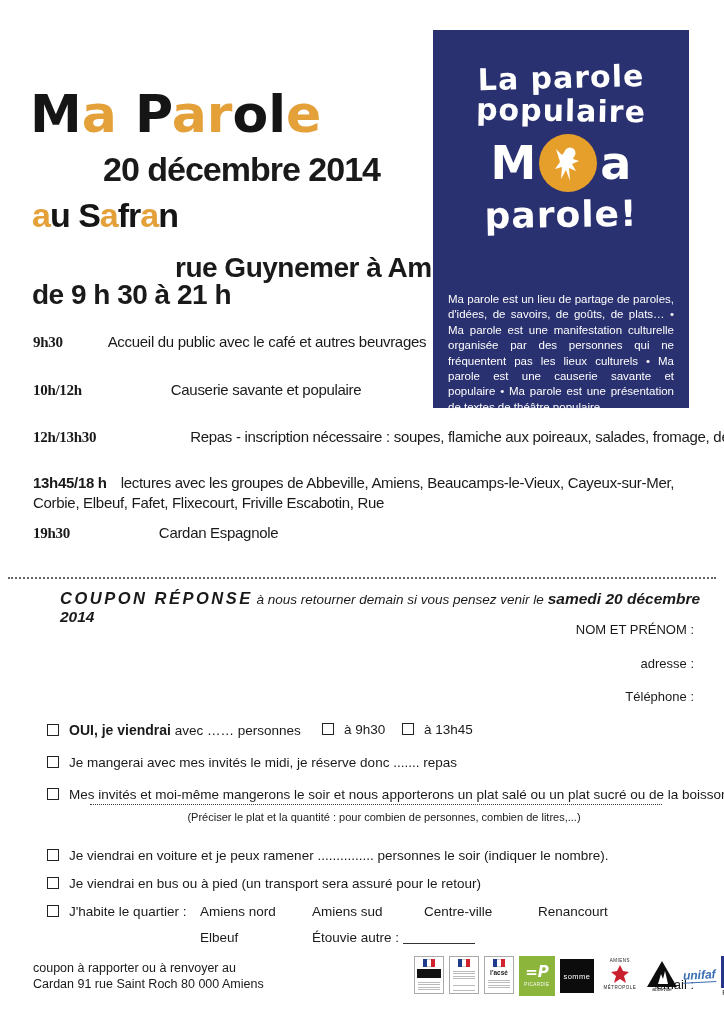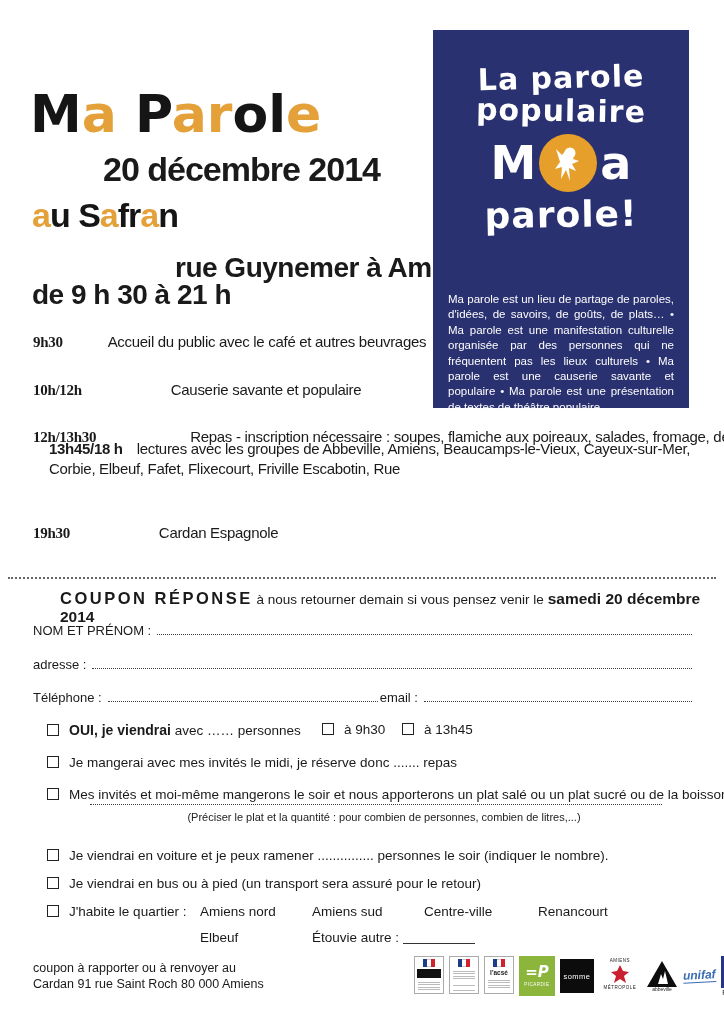--- a/index.html
+++ b/index.html
@@ -45,25 +45,25 @@
   .sched { left:33px; font-size:15px; letter-spacing:-0.3px; white-space:nowrap; }
   .sched b { letter-spacing:-0.3px;font-family:Liberation Serif, serif; }
   .sched .d1 { margin-left:45px; }
   .sched .d2 { margin-left:89px; }
   .sched .d3 { margin-left:94px; }
   .sched-p { left:33px; width:660px; font-size:15px; letter-spacing:-0.3px; line-height:1.3; }
   .sched-p b { margin-right:14px; }
 
   
   .cut { left:8px; right:8px; top:577px; border-top:2px dotted #666; }
-  .coupon-head { left:60px; top:589px; font-size:13.5px; }
+  .coupon-head { left:60px; top:589px; font-size:13.5px;font-style:italic; }
   .coupon-head .t { font-weight:bold; font-size:16.5px; letter-spacing:2.5px; }
   .coupon-head .d { font-weight:bold; font-size:15.5px; }
 
-  .field { left:33px; right:30px; display:flex; align-items:flex-end; font-size:13px; }
+  .field { left:33px; right:30px; display:flex; align-items:flex-end; font-size:13px;flex-direction:column; }
   .leader { flex:1; border-bottom:1.6px dotted #3c3c3c; margin:0 2px 3px 6px; height:1em; }
   .leader.fix { flex:0 0 270px; }
 
   .cb {
     display:inline-block; width:12px; height:12px; border:1.4px solid #222;
     background:#fff; vertical-align:-1px; margin-right:10px; flex:0 0 auto;
   }
   .chk { left:47px; font-size:13.5px; white-space:nowrap; }
   .chk b { font-size:14px; }
   .dotline2 { left:90px; right:62px; top:804px; border-top:1.6px dotted #3c3c3c; }
@@ -130,21 +130,21 @@
 
   <div class="abs sched" style="top:333px;">
     <b>9h30</b><span class="d1">Accueil du public avec le café et autres beuvrages</span>
   </div>
   <div class="abs sched" style="top:381px;text-align:center;">
     <b>10h/12h</b><span class="d2">Causerie savante et populaire</span>
   </div>
   <div class="abs sched" style="top:428px;">
     <b>12h/13h30</b><span class="d3">Repas - inscription nécessaire : soupes, flamiche aux poireaux, salades, fromage, dessert</span>
   </div>
-  <div class="abs sched-p" style="top:439px;margin-left:16px;">
+  <div class="abs sched-p" style="top:473px;">
     <b>13h45/18 h</b><span>lectures avec les groupes de Abbeville, Amiens, Beaucamps-le-Vieux, Cayeux-sur-Mer, Corbie, Elbeuf, Fafet, Flixecourt, Friville Escabotin, Rue</span>
   </div>
   <div class="abs sched" style="top:524px;">
     <b>19h30</b><span class="d2">Cardan Espagnole</span>
   </div>
 
   <div class="abs cut"></div>
   <div class="abs coupon-head">
     <span class="t">COUPON RÉPONSE</span>
     <span>à nous retourner demain si vous pensez venir le</span>

